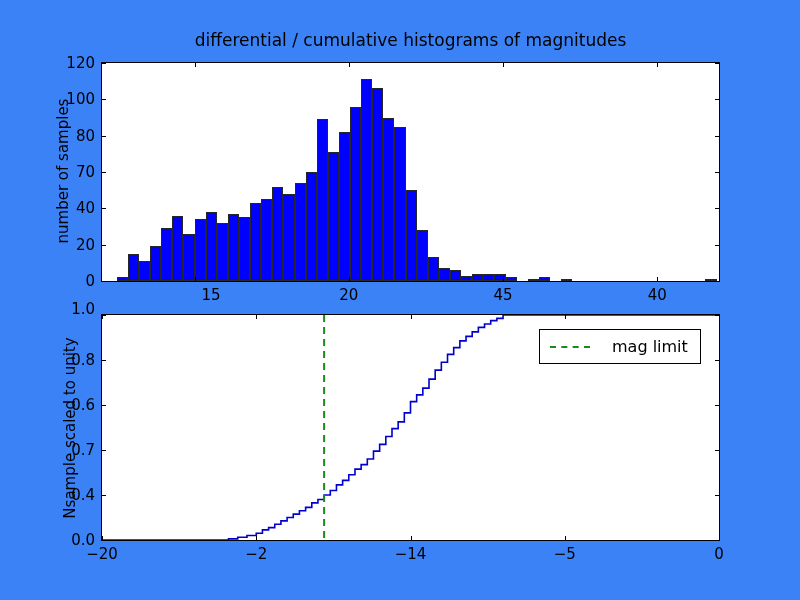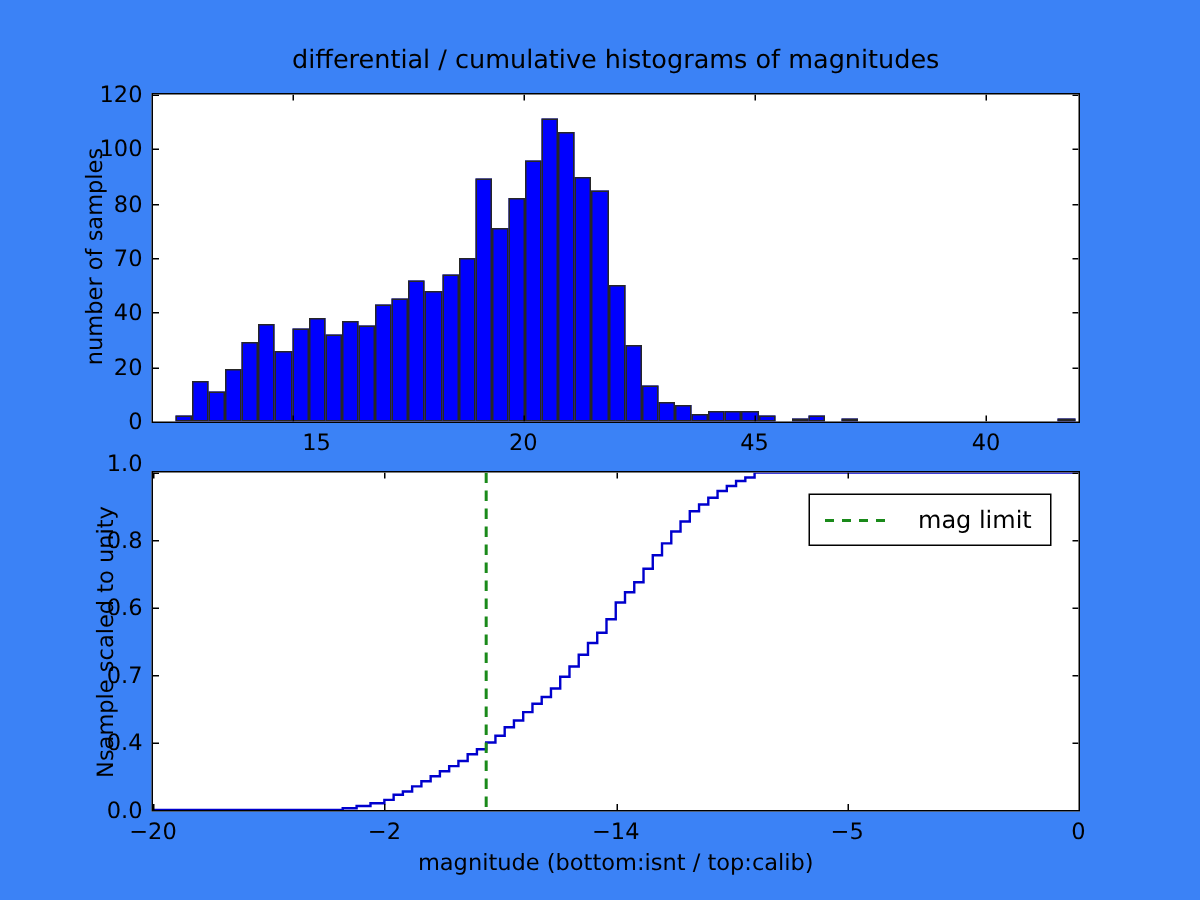--- a/index.html
+++ b/index.html
@@ -294,15 +294,14 @@
     </div>
   <div id="bot-yticklabels">
       <div class="ticklabel ylab" style="right: 705px; top: 540px;">0.0</div>
       <div class="ticklabel ylab" style="right: 705px; top: 495px;">0.4</div>
       <div class="ticklabel ylab" style="right: 705px; top: 450px;">0.7</div>
       <div class="ticklabel ylab" style="right: 705px; top: 405px;">0.6</div>
       <div class="ticklabel ylab" style="right: 705px; top: 360px;">0.8</div>
       <div class="ticklabel ylab" style="right: 705px; top: 309px;">1.0</div>
     </div>
 
-  <div class="xlabel-bottom">magnitude (bottom:isnt / top:calib)</div>
 
 </div>
 
 </body></html>

